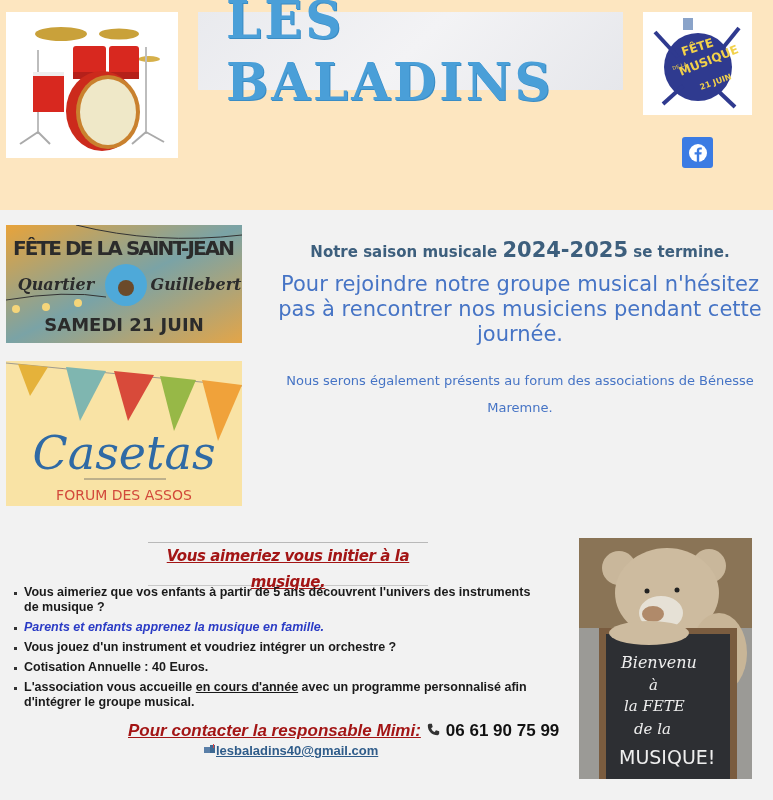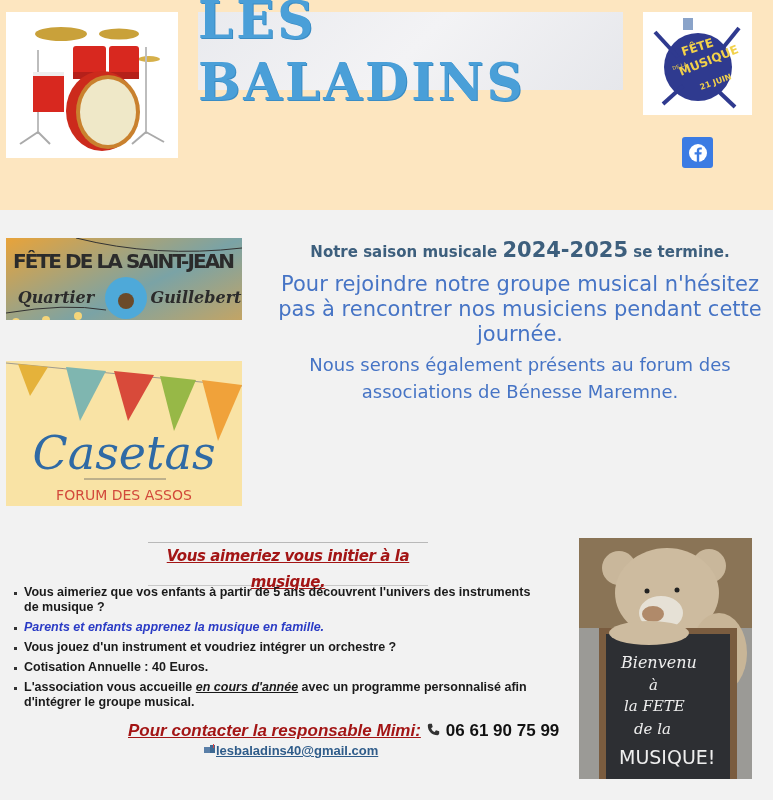--- a/index.html
+++ b/index.html
@@ -4,52 +4,52 @@
 <style>
   * { box-sizing: border-box; margin: 0; padding: 0; }
   html, body { width: 773px; height: 800px; overflow: hidden; }
   body { background: #f2f2f2; font-family: "Liberation Sans", sans-serif; position: relative; }
 
   
   .header { position: absolute; left: 0; top: 0; width: 773px; height: 210px; background: #fde6c0; }
   .drum-box { position: absolute; left: 6px; top: 12px; width: 172px; height: 146px; background: #fff; }
   .title-banner { position: absolute; left: 198px; top: 12px; width: 425px; height: 78px;
     background: linear-gradient(135deg, #e9eaee 0%, #f3f3f5 50%, #e6e7eb 100%);
-    display: flex; align-items: center; justify-content: flex-start; }
+    display: flex; align-items: center; justify-content: flex-start; padding-left: 28px; }
   .title-text { font-family: "DejaVu Serif", serif; font-weight: bold; font-size: 50px; color: #4a9fd8;
     letter-spacing: 3px; transform: scaleY(1.05); text-shadow: 1px 1px 0 #3a8cc4; }
   .fete-logo-box { position: absolute; left: 643px; top: 12px; width: 109px; height: 103px; background: #fff; }
   .fb-button { position: absolute; left: 682px; top: 137px; width: 31px; height: 31px; background: #3b7be3;
     border-radius: 3px; display: flex; align-items: center; justify-content: center; cursor: pointer; }
 
   
-  .img-saintjean { position: absolute; left: 6px; top: 238px; width: 236px; height: 82px; overflow: hidden; }
+  .img-saintjean { position: absolute; left: 6px; top: 225px; width: 236px; height: 118px; overflow: hidden; }
   .img-casetas { position: absolute; left: 6px; top: 361px; width: 236px; height: 145px; overflow: hidden; }
 
   .middle-text { position: absolute; left: 270px; top: 230px; width: 500px; text-align: center; }
   .season-line { margin-top: 8px; color: #3d5f7d; font-family: "DejaVu Sans", sans-serif; font-weight: bold; font-size: 15px; }
   .season-line .year { font-size: 21px; }
   .concert-line { margin-top: 10px; color: #e03adf; font-family: "DejaVu Sans", sans-serif; font-style: italic;
     font-size: 15px; line-height: 30px; padding: 0 20px; }
   .concert-line .place { font-size: 20px; font-weight: bold; text-decoration: underline; }
   .join-text { margin-top: 10px; color: #4674c5; font-family: "DejaVu Sans", sans-serif; font-size: 21px; line-height: 25px; }
-  .forum-text { margin-top: 4px; color: #4674c5; font-family: "DejaVu Sans", sans-serif; font-size: 18px; line-height: 27px; }
+  .forum-text { margin-top: 20px; color: #4674c5; font-family: "DejaVu Sans", sans-serif; font-size: 13px; line-height: 27px; }
 
   
   .initier-heading-wrap { position: absolute; left: 148px; top: 542px; width: 280px; height: 44px;
     border-top: 1px solid #b9b9b9; border-bottom: 1px solid #c9c9c9; text-align: center; }
   .initier-heading { font-family: "DejaVu Sans", sans-serif; font-style: italic; font-weight: bold; font-size: 15px;
     color: #a31515; text-decoration: underline; line-height: 26px; letter-spacing: -0.4px; }
 
   .info-list { position: absolute; left: 12px; top: 585px; width: 530px; list-style: none;
     font-family: "Liberation Sans", sans-serif; font-weight: bold; font-size: 12.5px; color: #1a1a1a; }
   .info-list li { position: relative; padding-left: 12px; margin-bottom: 5px; line-height: 15px; }
   .info-list li::before { content: ""; position: absolute; left: 2px; top: 7px; width: 3px; height: 3px; background: #333; }
   .info-list li.blue { color: #2a3bc5; font-style: italic; }
-  .info-list .u { font-style: italic; text-decoration: underline; }
+  .info-list .u { text-decoration: underline; }
 
   .contact-line { position: absolute; left: 128px; top: 721px; font-family: "Liberation Sans", sans-serif;
     font-size: 17px; font-weight: bold; display: flex; align-items: center; gap: 6px; }
   .contact-label { color: #a31515; font-style: italic; text-decoration: underline; }
   .phone { color: #111; }
   .email-line { position: absolute; left: 204px; top: 743px; font-family: "Liberation Sans", sans-serif;
     font-size: 13px; font-weight: bold; display: flex; align-items: center; }
   .email-link { color: #2f5c8a; text-decoration: underline; cursor: pointer; }
 
   .bear-photo { position: absolute; left: 579px; top: 538px; width: 173px; height: 241px; overflow: hidden; background: #bef264; }

